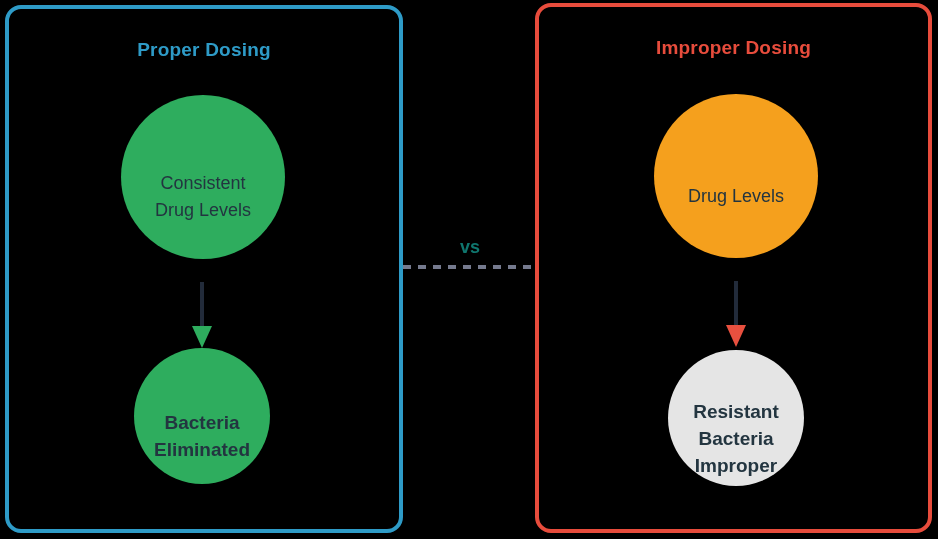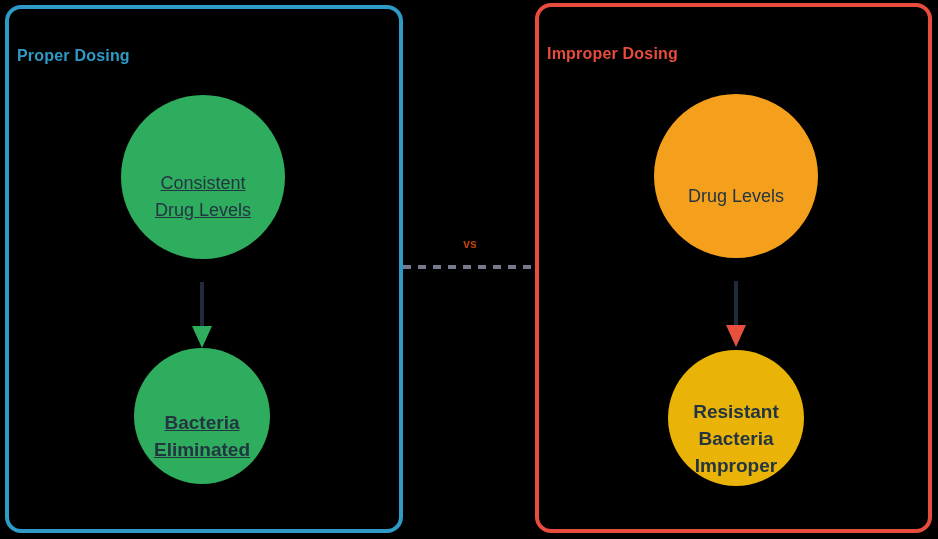--- a/index.html
+++ b/index.html
@@ -29,23 +29,23 @@
   .panel-right {
     left: 535px; top: 3px;
     width: 397px; height: 530px;
     border: 4px solid #E74C3C;
     padding-left: 29px;
   }
   .panel-title {
     position: absolute;
     left: 0; right: 0;
     top: 30px;
-    margin: 8px;
-    text-align: left;
-    font-size: 16px;
+    margin: 0;
+    text-align: center;
+    font-size: 19px;
     font-weight: bold;
     letter-spacing: 0.2px;
   }
   .title-blue { color: #2E9BC7; }
   .title-red  { color: #E74C3C; }
 
   .node {
     position: absolute;
     border-radius: 50%;
     display: flex;
@@ -61,23 +61,23 @@
   .node-large {
     width: 164px; height: 164px;
     font-size: 18px;
     font-weight: normal;
   }
   .node-small {
     width: 136px; height: 136px;
     font-size: 19px;
     font-weight: bold;
   }
-  .fill-green  { background: #2EAD5E; text-decoration: underline; }
+  .fill-green  { background: #2EAD5E; }
   .fill-orange { background: #F5A01D; }
-  .fill-red    { background: #eab308; text-align: right; }
+  .fill-red    { background: #e5e5e5; text-align: right; }
 
   .left-top     { left: 112px; top: 86px; }
   .left-bottom  { left: 125px; top: 339px; }
   .right-top    { left: 115px; top: 87px; }
   .right-bottom { left: 129px; top: 343px; }
 
   .arrow {
     position: absolute;
     width: 22px;
     display: flex;
@@ -106,23 +106,23 @@
     position: absolute;
     left: 403px; top: 265px;
     width: 133px; height: 4px;
     background: repeating-linear-gradient(to right, #757A8E 0 8px, transparent 8px 15px);
   }
   .vs-label {
     position: absolute;
     left: 439px; top: 237px;
     width: 62px;
     text-align: center;
-    font-size: 12px;
+    font-size: 18px;
     font-weight: bold;
-    color: #c2410c;
+    color: #0f766e;
   }
 </style>
 </head>
 <body>
 
 <div class="canvas">
 
   <section class="panel panel-left">
     <h2 class="panel-title title-blue">Proper Dosing</h2>
 

